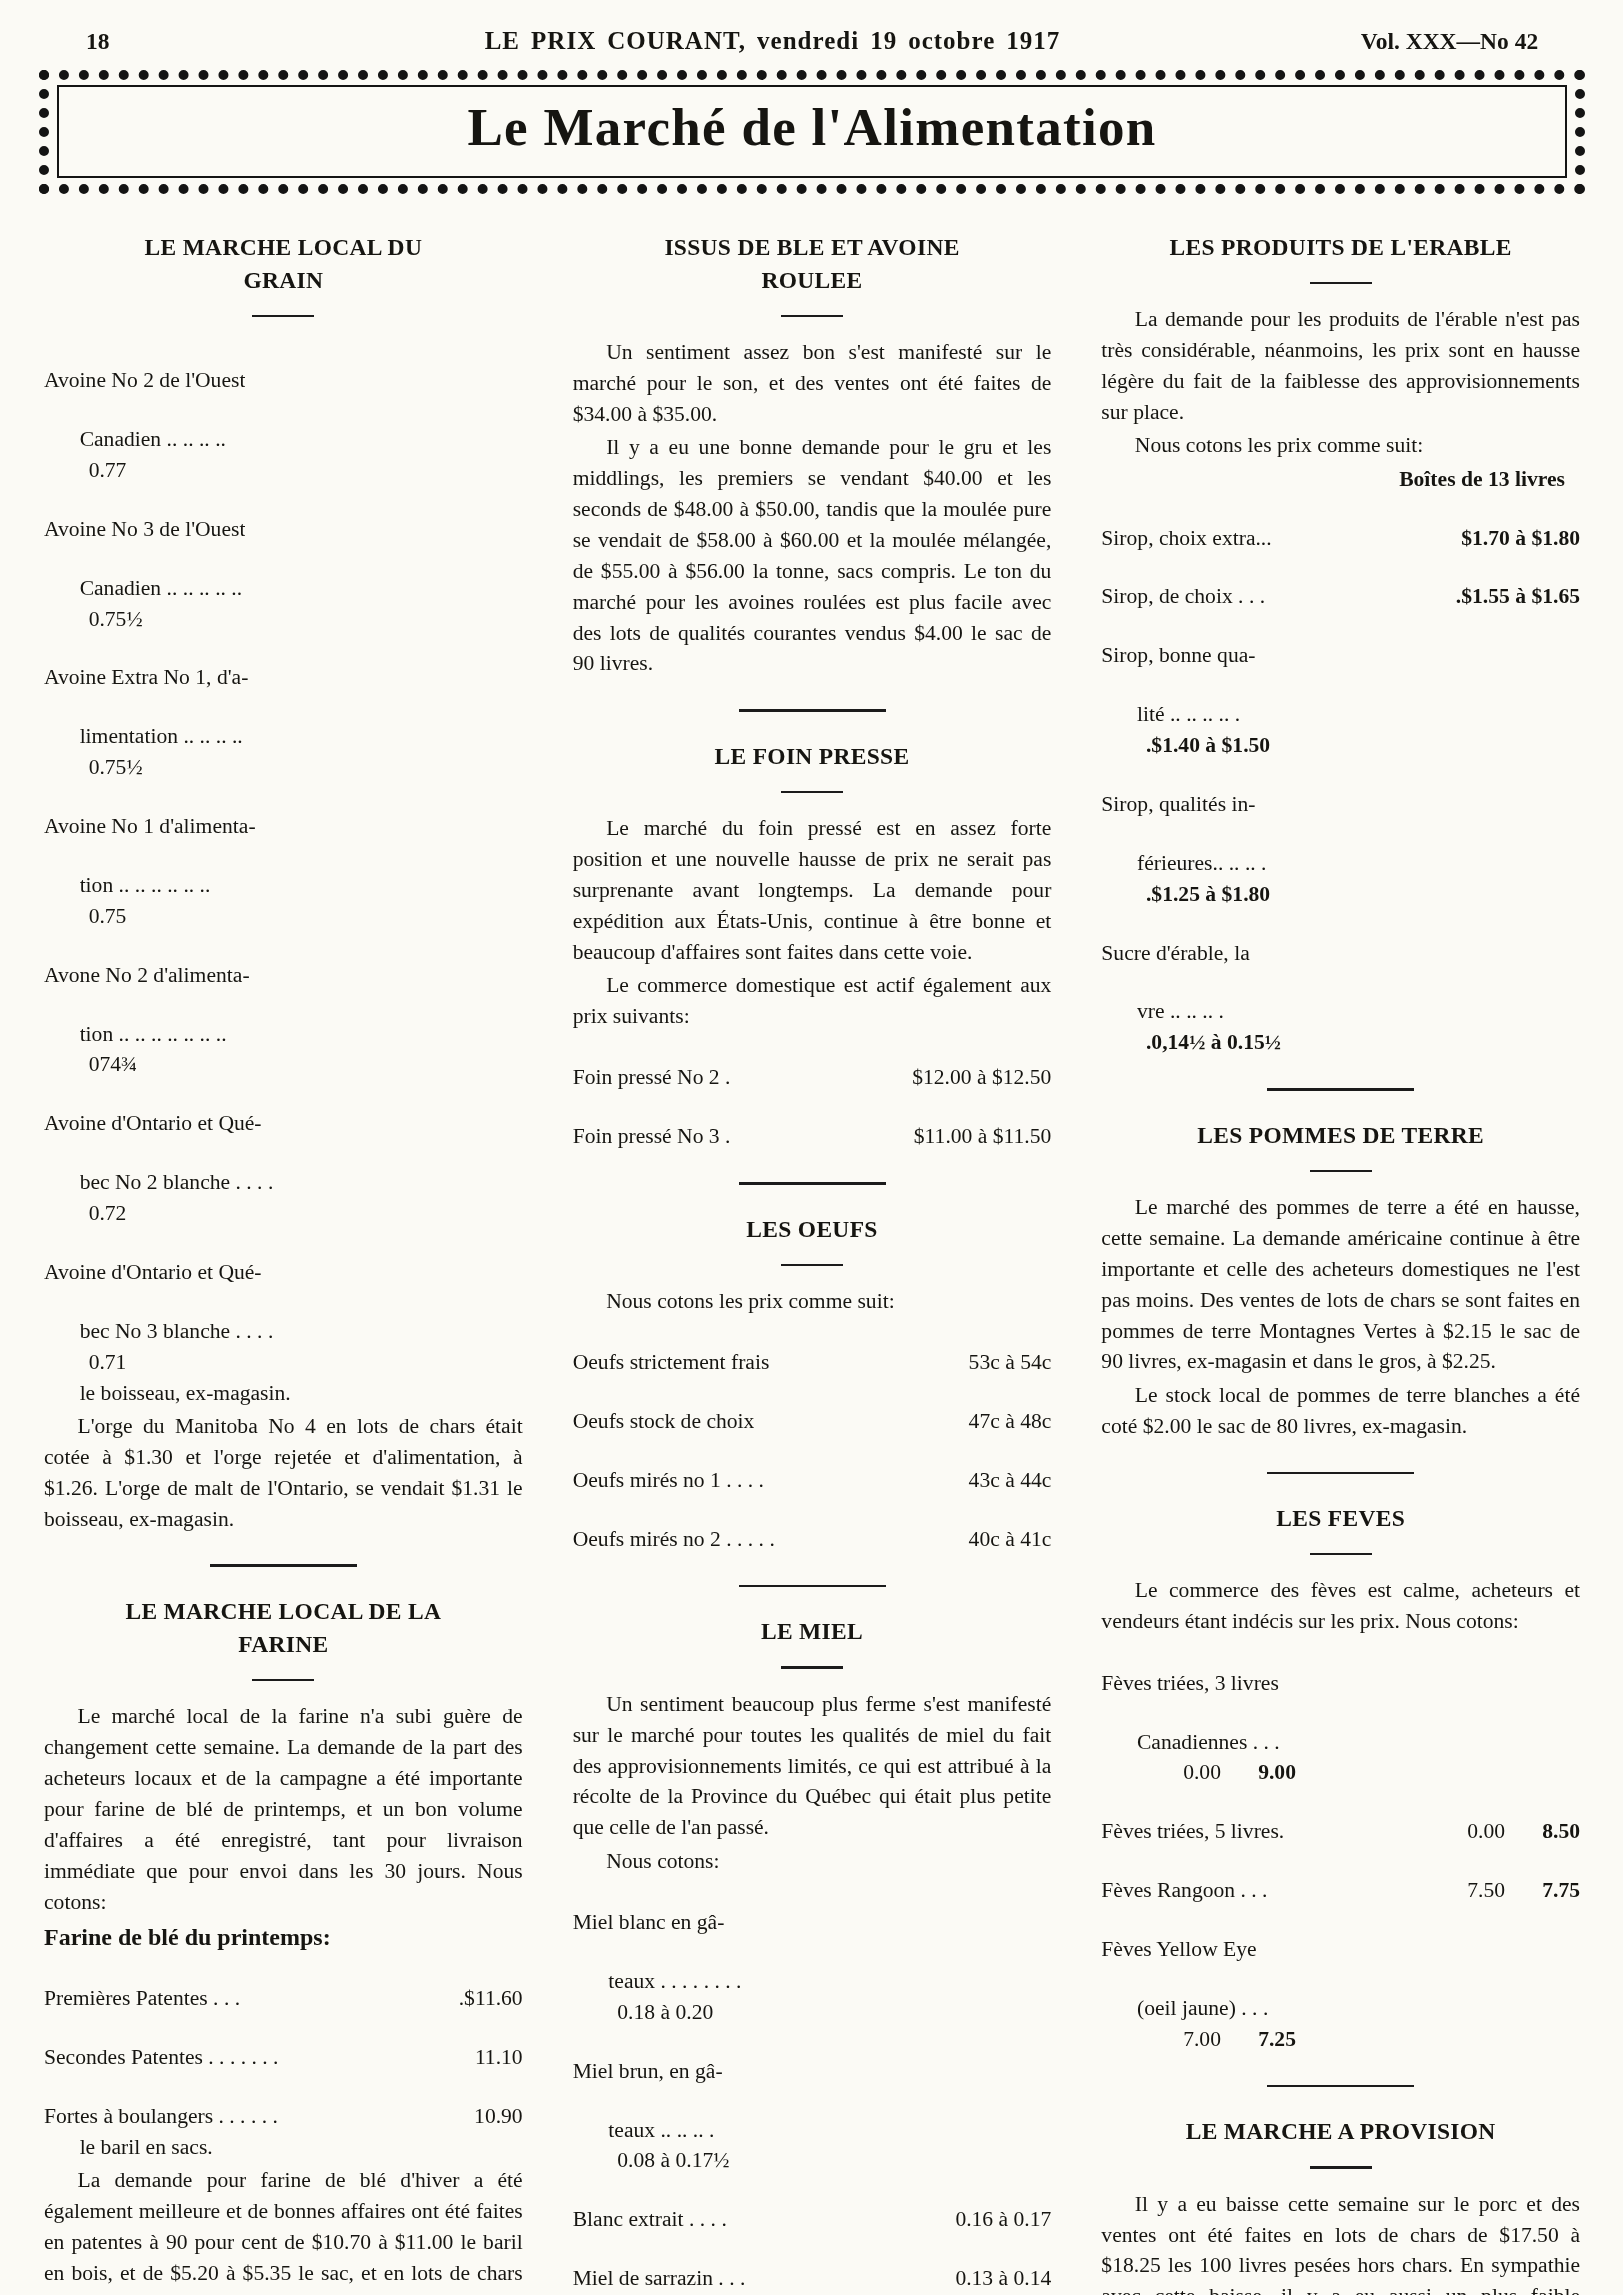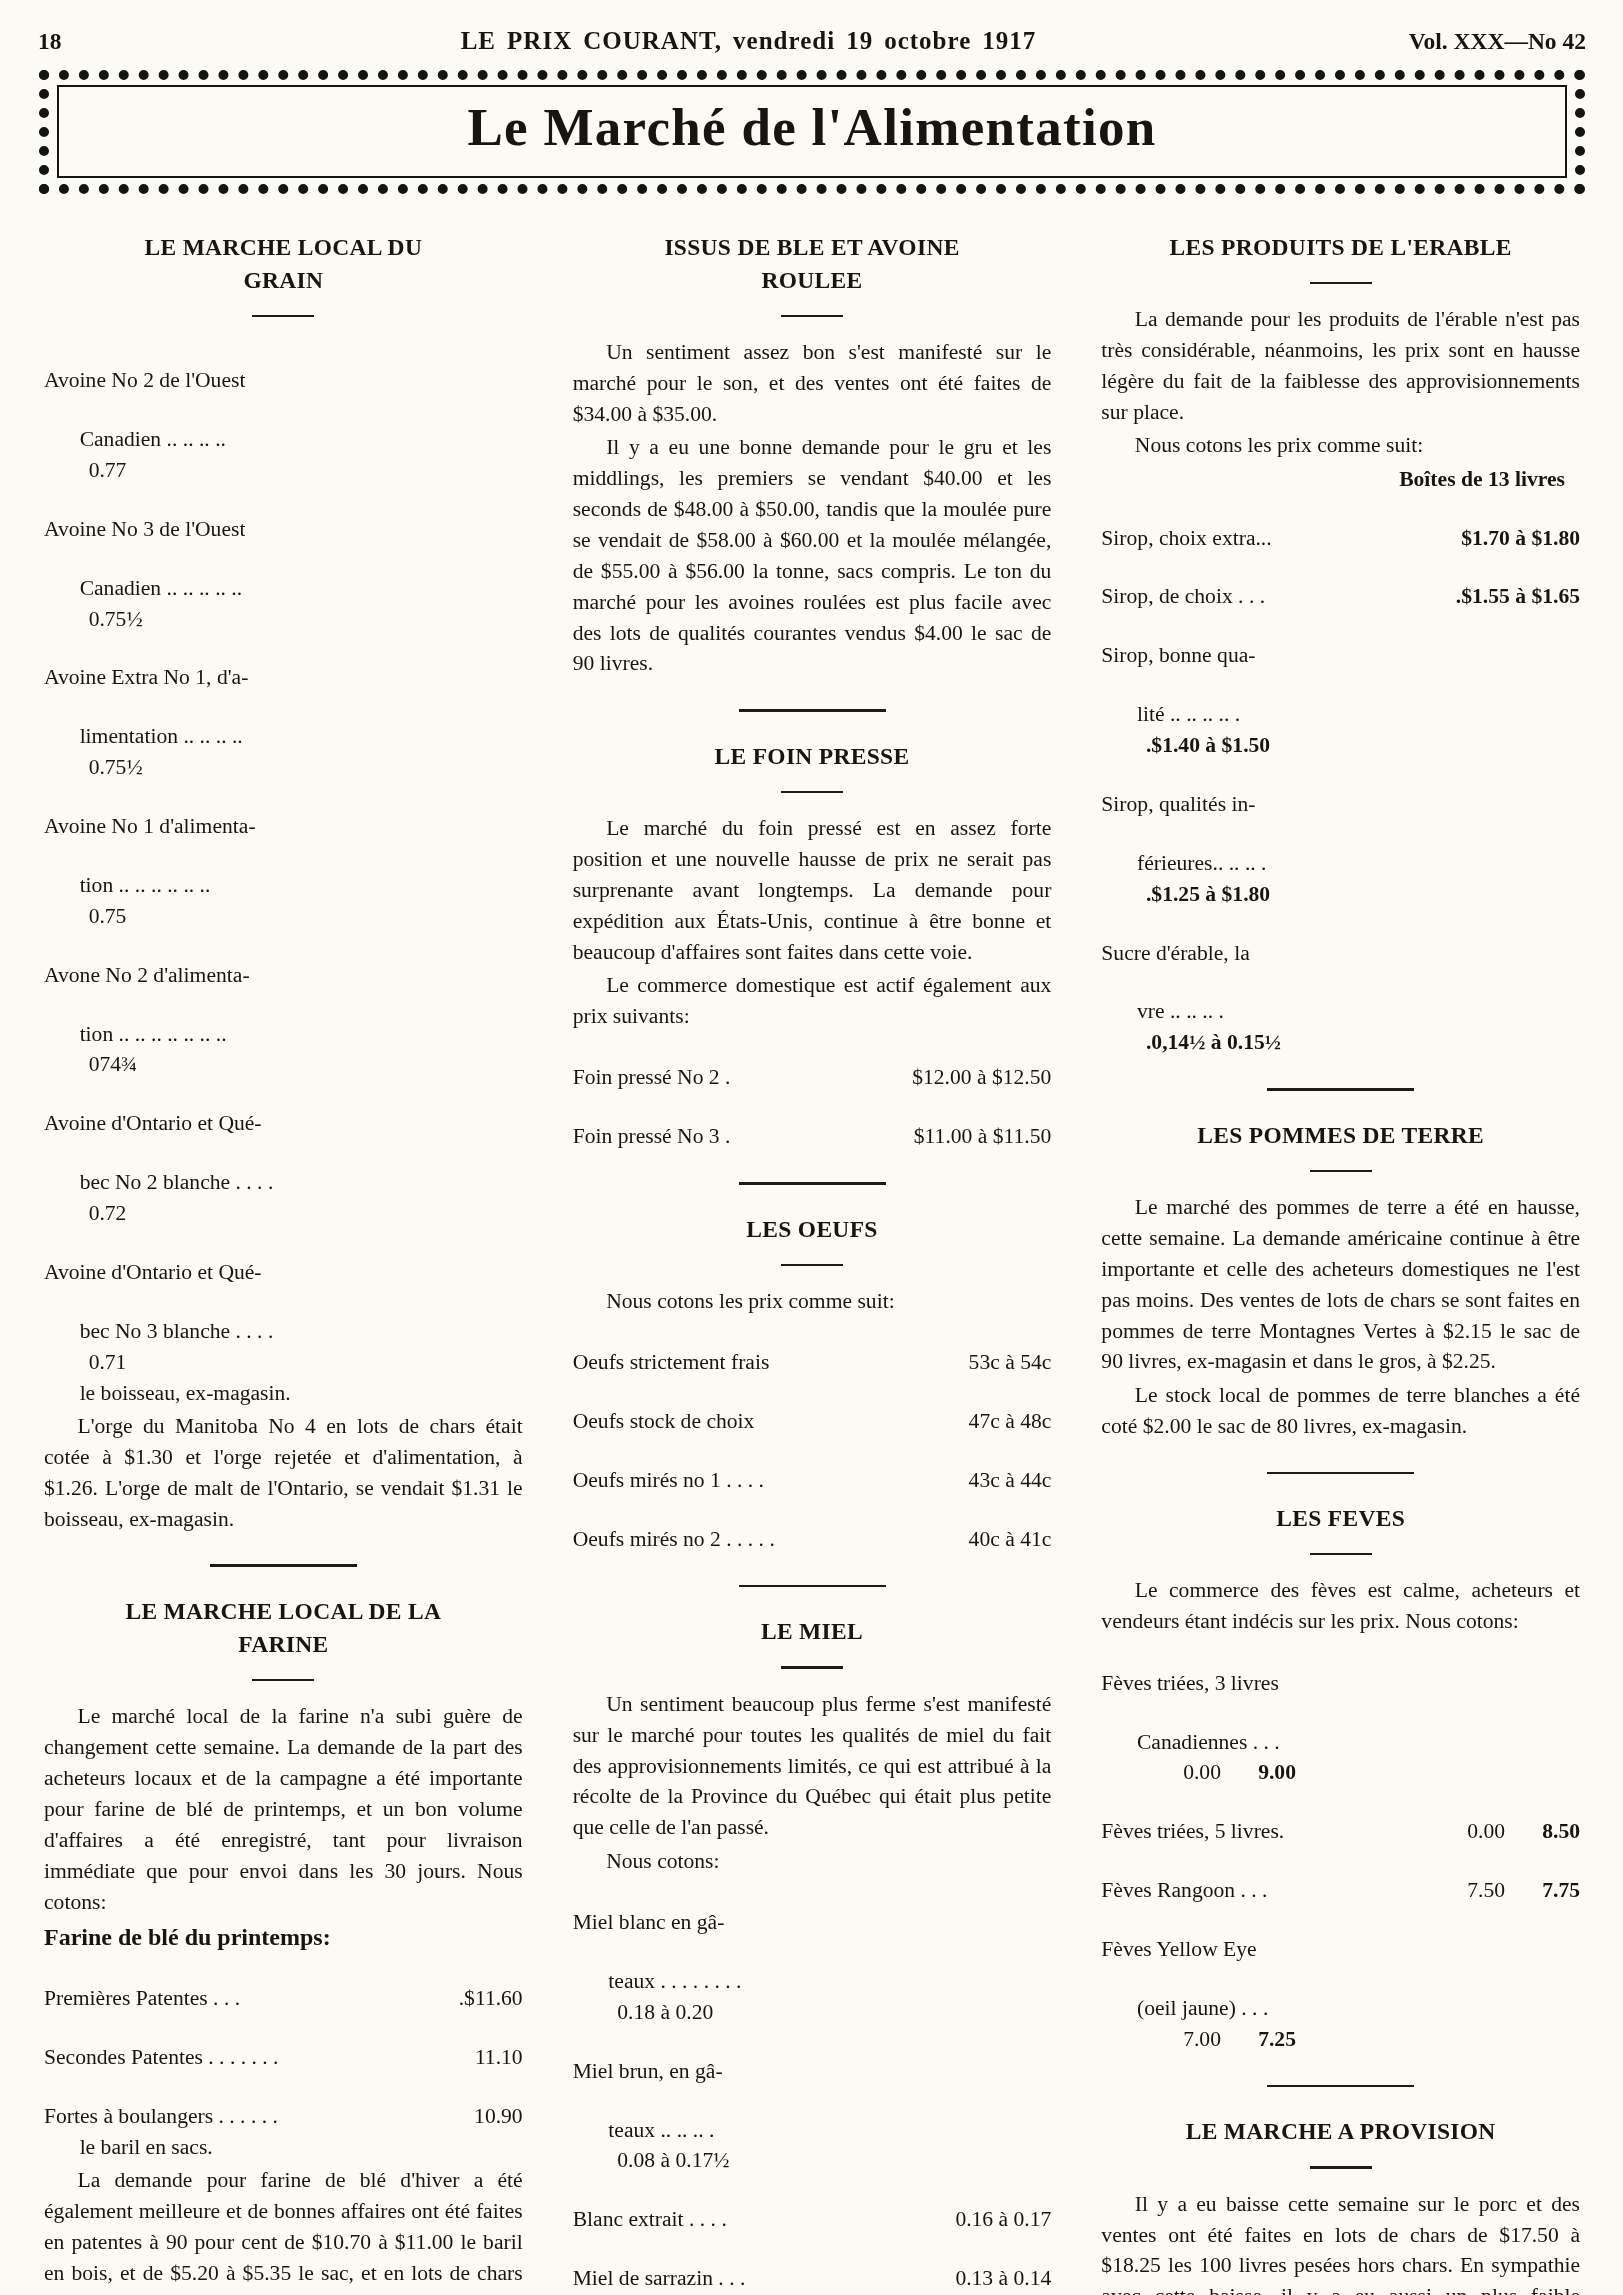--- a/index.html
+++ b/index.html
@@ -8,23 +8,23 @@
   .page {
     width: 1624px; min-height: 2295px; margin: 0 auto;
     background: #fbfaf5; padding: 19px 29px 44px 29px;
     position: relative;
   }
   
   .topbar {
     display: flex; align-items: baseline;
     font-weight: bold; padding: 7.6px 9px 12.7px 9px;
   }
-  .topbar .pageno { width: 146px; font-size: 23.5px; font-weight: bold; }
+  .topbar .pageno { width: 146px; font-size: 23.5px; font-weight: bold; margin-left: 48px; }
   .topbar .masthead { flex: 1; text-align: center; font-size: 25px; letter-spacing: 1px; word-spacing: 3.8px; }
-  .topbar .volume { width: 273px; text-align: right; font-size: 23.5px; }
+  .topbar .volume { width: 273px; text-align: center; font-size: 23.5px; }
   
   .banner { border: 10.8px dotted #141414; margin: 2.5px 10px 21.6px 10px; padding: 5.7px 7.6px; }
   .banner-inner { border: 2.5px solid #141414; text-align: center; padding: 10px 0 19px 0; }
   .banner-title { font-size: 53px; font-weight: bold; letter-spacing: 1.3px; }
   
   .cols { display: flex; gap: 50px; padding: 12.7px 15px 0 15px; }
   .col { flex: 1; min-width: 0; }
   .section-heading {
     font-size: 23.5px; font-weight: bold; text-align: center;
     line-height: 1.4; white-space: pre-line; letter-spacing: 0.3px; margin-top: 2.5px;

